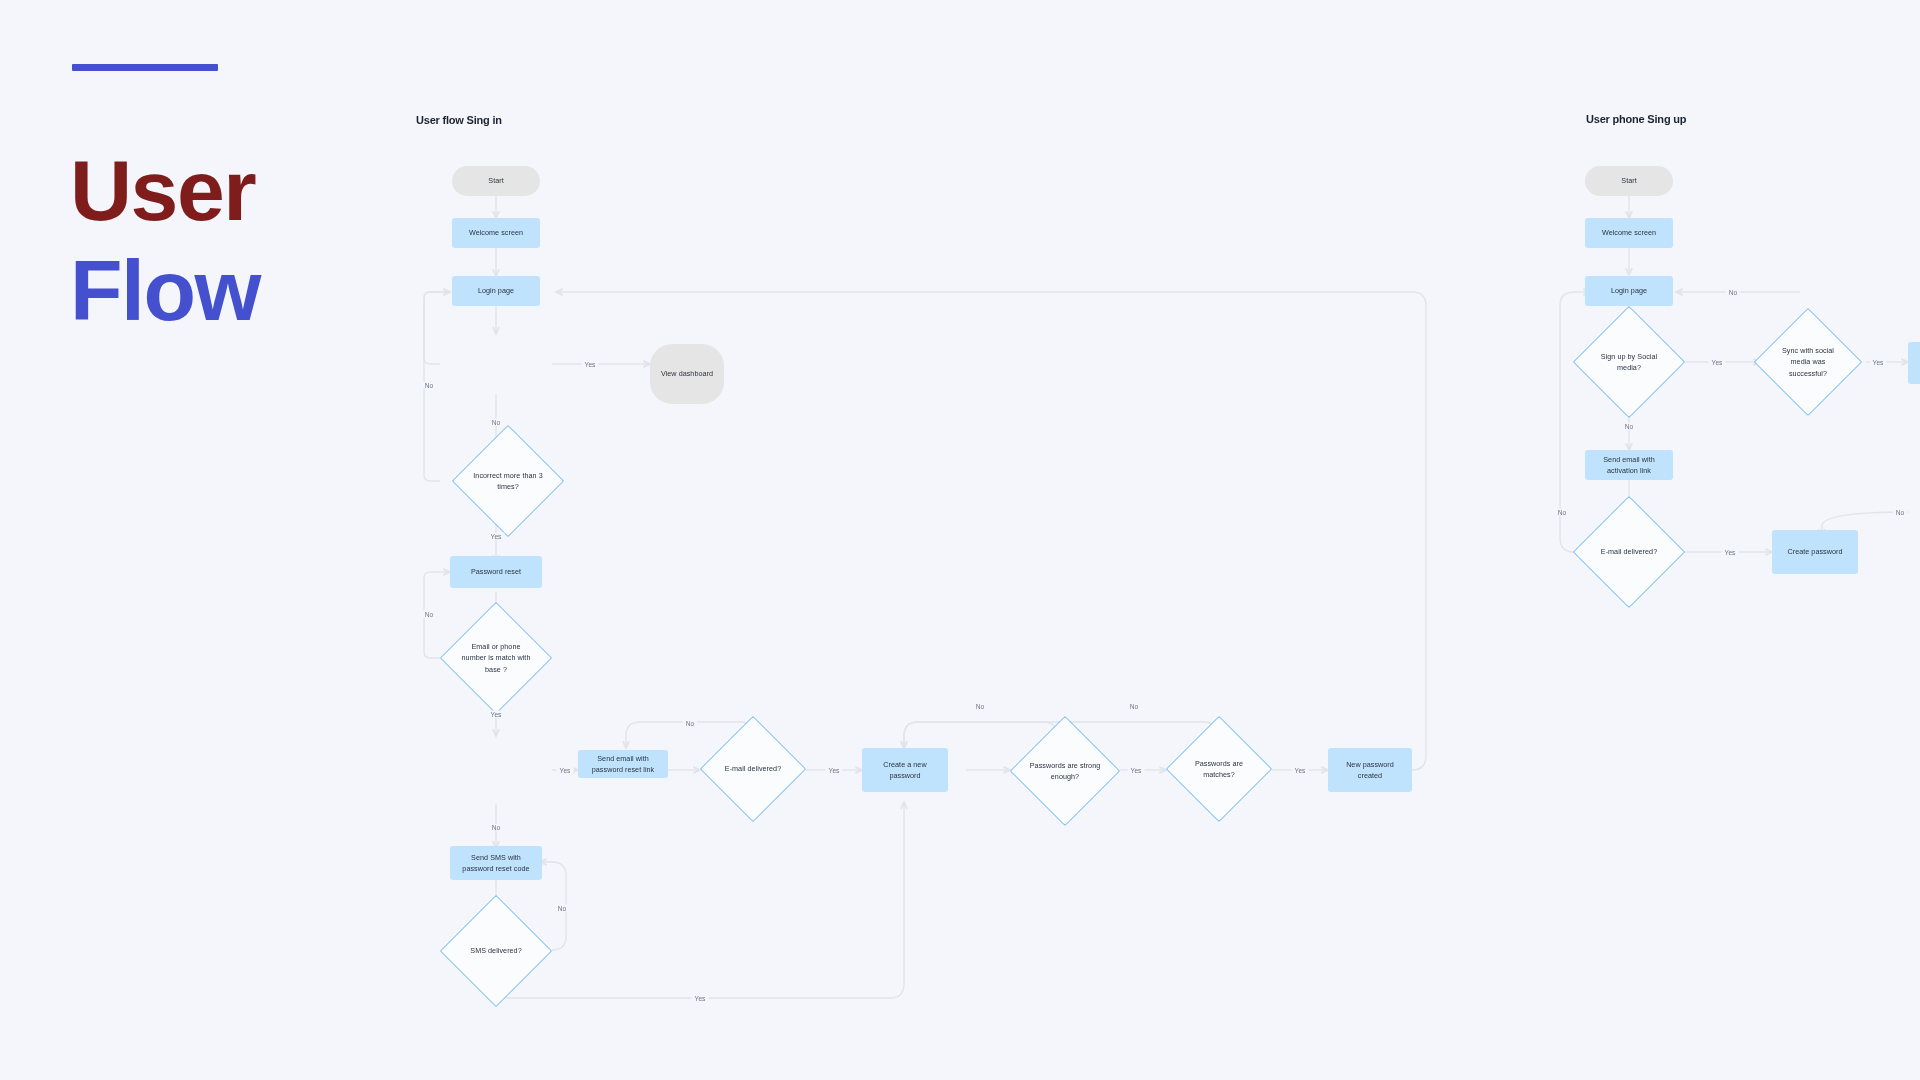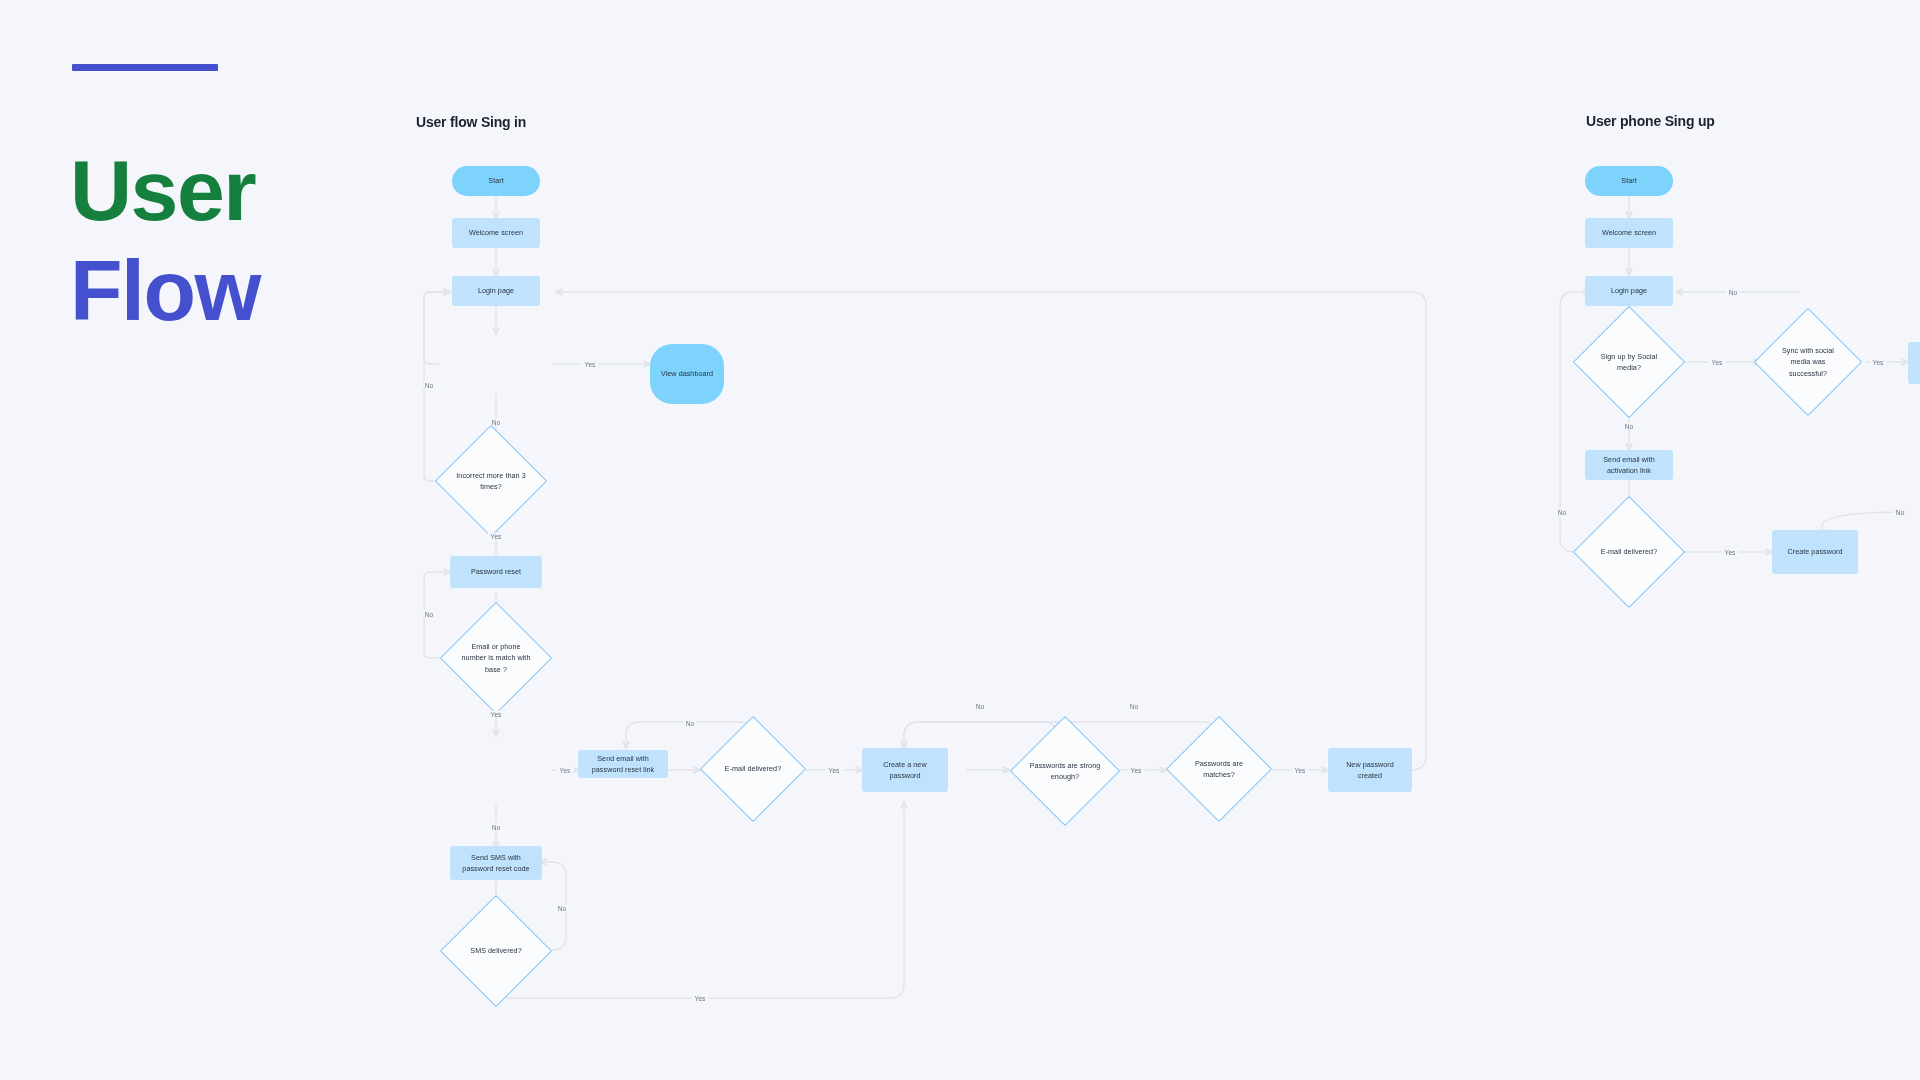--- a/index.html
+++ b/index.html
@@ -14,44 +14,44 @@
   
   .hero-rule {
     position: absolute; left: 72px; top: 64px;
     width: 146px; height: 7px; background: #4450ce; border-radius: 1px;
   }
   .hero-title {
     position: absolute; left: 70px; top: 140px;
     font-size: 86px; font-weight: 700; line-height: 100px;
     letter-spacing: -1.5px;
   }
-  .hero-l1 { color: #15803d; }
+  .hero-l1 { color: #7f1d1d; }
   .hero-l2 { color: #4450ce; }
 
   
   .flow-title {
     position: absolute;
-    font-size: 14px; font-weight: 700; color: #1b2330;
+    font-size: 11px; font-weight: 700; color: #1b2330;
     letter-spacing: -0.2px; white-space: nowrap;
   }
 
   
   svg.edges { position: absolute; left: 0; top: 0; width: 1920px; height: 1080px; }
   svg.edges path, svg.edges line { fill: none; stroke: #e2e4e9; stroke-width: 1.4; }
 
   
   .node {
     position: absolute;
     display: flex; align-items: center; justify-content: center;
     text-align: center;
     font-size: 7.2px; color: #2a3340; line-height: 1.55;
     padding: 2px 6px; letter-spacing: .05px;
   }
   .node.process { background: #bfe2fd; border-radius: 3px; }
-  .node.terminal { background: #7dd3fc; border-radius: 22px; }
+  .node.terminal { background: #e5e5e5; border-radius: 22px; }
   .node.decision { background: transparent; }
   .node.decision .dia-shape {
     position: absolute; left: 0; top: 0; width: 100%; height: 100%;
     background: #fbfcfe;
     border: 1.6px solid #2196f3;
     transform: rotate(45deg) scale(.707);
     border-radius: 2px;
   }
   .node.decision .dia-label { position: relative; z-index: 2; max-width: 72%; }
 
@@ -142,21 +142,21 @@
   </div>
   <div class="node process" style="left:452px; top:218px; width:88px; height:30px;">
     <span>Welcome screen</span>
   </div>
   <div class="node process" style="left:452px; top:276px; width:88px; height:30px;">
     <span>Login page</span>
   </div>
   <div class="node terminal" style="left:650px; top:344px; width:74px; height:60px;">
     <span>View dashboard</span>
   </div>
-  <div class="node decision" style="left:435px; top:425px; width:112px; height:112px;">
+  <div class="node decision" style="left:452px; top:425px; width:112px; height:112px;">
     <div class="dia-shape"></div>
     <span class="dia-label">Incorrect more than 3 times?</span>
   </div>
   <div class="node process" style="left:450px; top:556px; width:92px; height:32px;">
     <span>Password reset</span>
   </div>
   <div class="node decision" style="left:440px; top:602px; width:112px; height:112px;">
     <div class="dia-shape"></div>
     <span class="dia-label">Email or phone number is match with base ?</span>
   </div>

